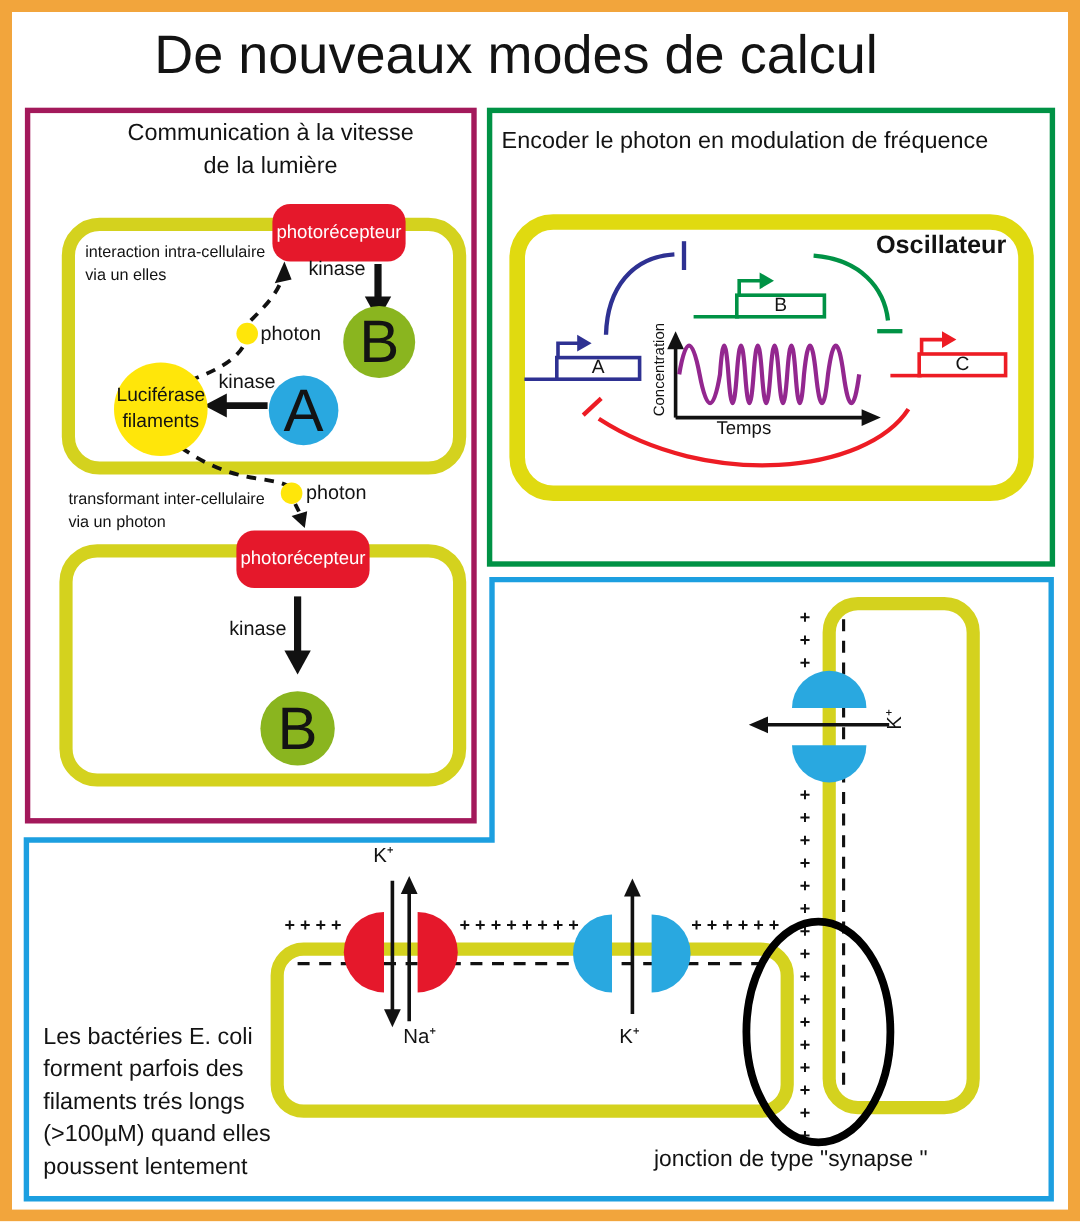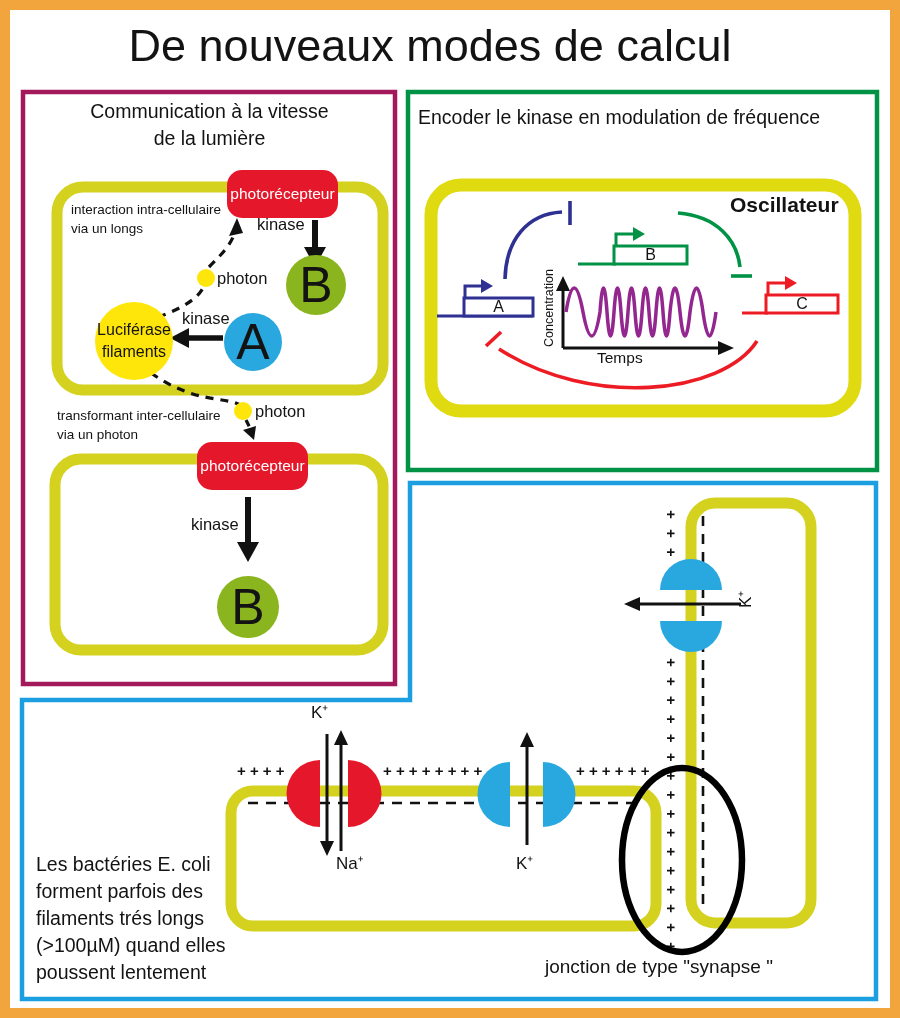--- a/index.html
+++ b/index.html
@@ -123,40 +123,40 @@
       <text class="plus" x="576" y="776">+ + + + + +</text>
       <text class="plus plusw" x="666" y="510" transform="rotate(90 666 510)">+ + +</text>
       <text class="plus plusw" x="666" y="658" transform="rotate(90 666 658)">+ + + + + + + + + + + + + + + +</text>
 
       <ellipse cx="682" cy="860" rx="60" ry="92" fill="none" stroke="#000" stroke-width="6.5"></ellipse>
     </g>
   </svg>
 
   <div class="lbl ctr" style="left:10px;top:20px;width:840px;font-size:45px;">De nouveaux modes de calcul</div>
 
-  <div class="lbl ctr pre" style="left:23px;top:98px;width:373px;font-size:19.5px;line-height:1.4;">Communication à la vitesse
+  <div class="lbl ctr pre" style="left:39px;top:98px;width:373px;font-size:19.5px;line-height:1.4;">Communication à la vitesse
 de la lumière</div>
   <div class="lbl pre" style="left:71px;top:200px;font-size:13.5px;line-height:1.42;">interaction intra-cellulaire
-via un longs</div>
+via un elles</div>
   <div class="lbl flexc white" style="left:227px;top:170px;width:111px;height:48px;font-size:15.5px;">photorécepteur</div>
   <div class="lbl" style="left:257px;top:215px;font-size:16.5px;">kinase</div>
   <div class="lbl flexc" style="left:276px;top:256px;width:80px;height:58px;font-size:50px;">B</div>
   <div class="lbl" style="left:217px;top:269px;font-size:16.5px;">photon</div>
   <div class="lbl ctr pre" style="left:94px;top:319px;width:80px;font-size:16px;line-height:1.35;">Luciférase
 filaments</div>
   <div class="lbl" style="left:182px;top:309px;font-size:16.5px;">kinase</div>
   <div class="lbl flexc" style="left:213px;top:313px;width:80px;height:58px;font-size:50px;">A</div>
   <div class="lbl pre" style="left:57px;top:406px;font-size:13.5px;line-height:1.42;">transformant inter-cellulaire
 via un photon</div>
   <div class="lbl" style="left:255px;top:402px;font-size:16.5px;">photon</div>
   <div class="lbl flexc white" style="left:197px;top:442px;width:111px;height:48px;font-size:15.5px;">photorécepteur</div>
   <div class="lbl" style="left:191px;top:515px;font-size:16.5px;">kinase</div>
   <div class="lbl flexc" style="left:208px;top:578px;width:80px;height:58px;font-size:50px;">B</div>
 
-  <div class="lbl" style="left:418px;top:106px;font-size:19.5px;">Encoder le kinase en modulation de fréquence</div>
+  <div class="lbl" style="left:418px;top:106px;font-size:19.5px;">Encoder le photon en modulation de fréquence</div>
   <div class="lbl" style="left:730px;top:193px;font-size:21px;font-weight:bold;">Oscillateur</div>
   <div class="lbl flexc" style="left:464px;top:297px;width:69px;height:19px;font-size:16px;">A</div>
   <div class="lbl flexc" style="left:614px;top:245px;width:73px;height:19px;font-size:16px;">B</div>
   <div class="lbl flexc" style="left:766px;top:294px;width:72px;height:19px;font-size:16px;">C</div>
   <div class="lbl ctr rot-ccw" style="left:509px;top:301px;width:80px;font-size:12.5px;">Concentration</div>
   <div class="lbl" style="left:597px;top:349px;font-size:15.5px;">Temps</div>
 
   <div class="lbl" style="left:311px;top:700px;font-size:17px;">K⁺</div>
   <div class="lbl" style="left:336px;top:851px;font-size:17px;">Na⁺</div>
   <div class="lbl" style="left:516px;top:851px;font-size:17px;">K⁺</div>

